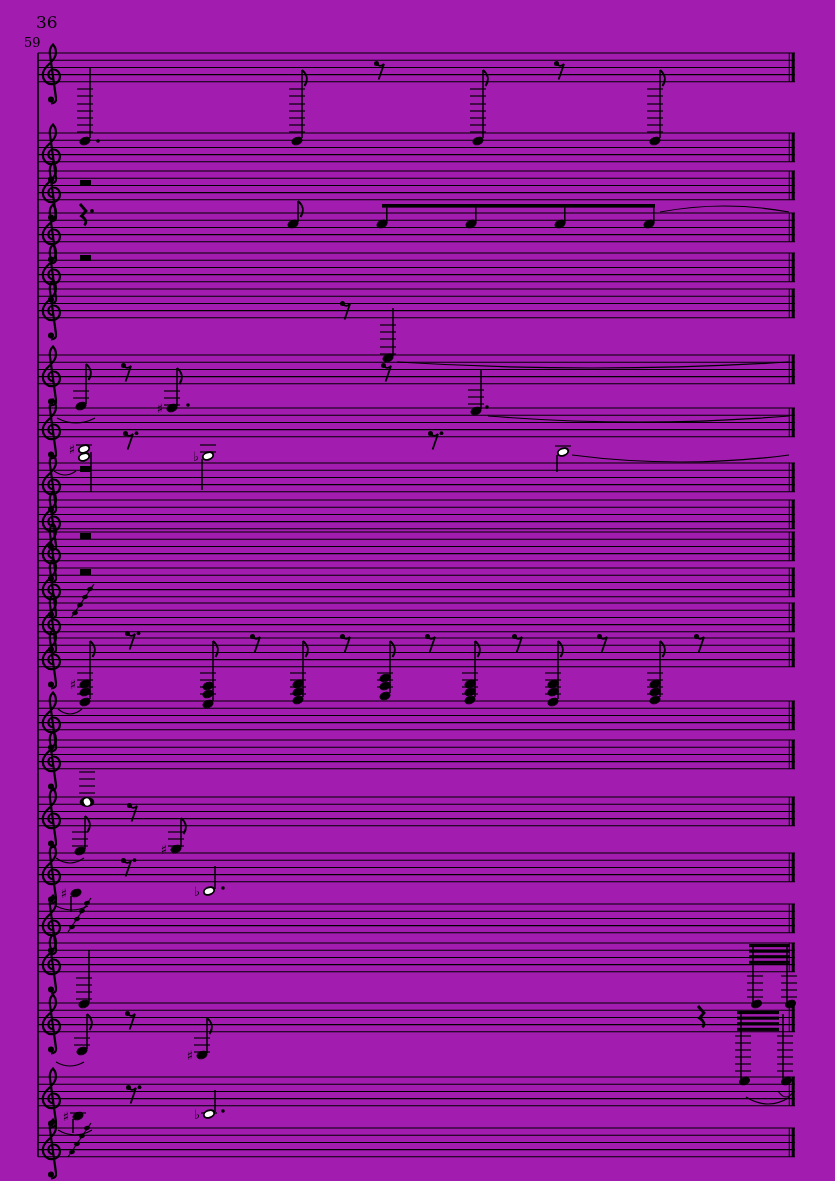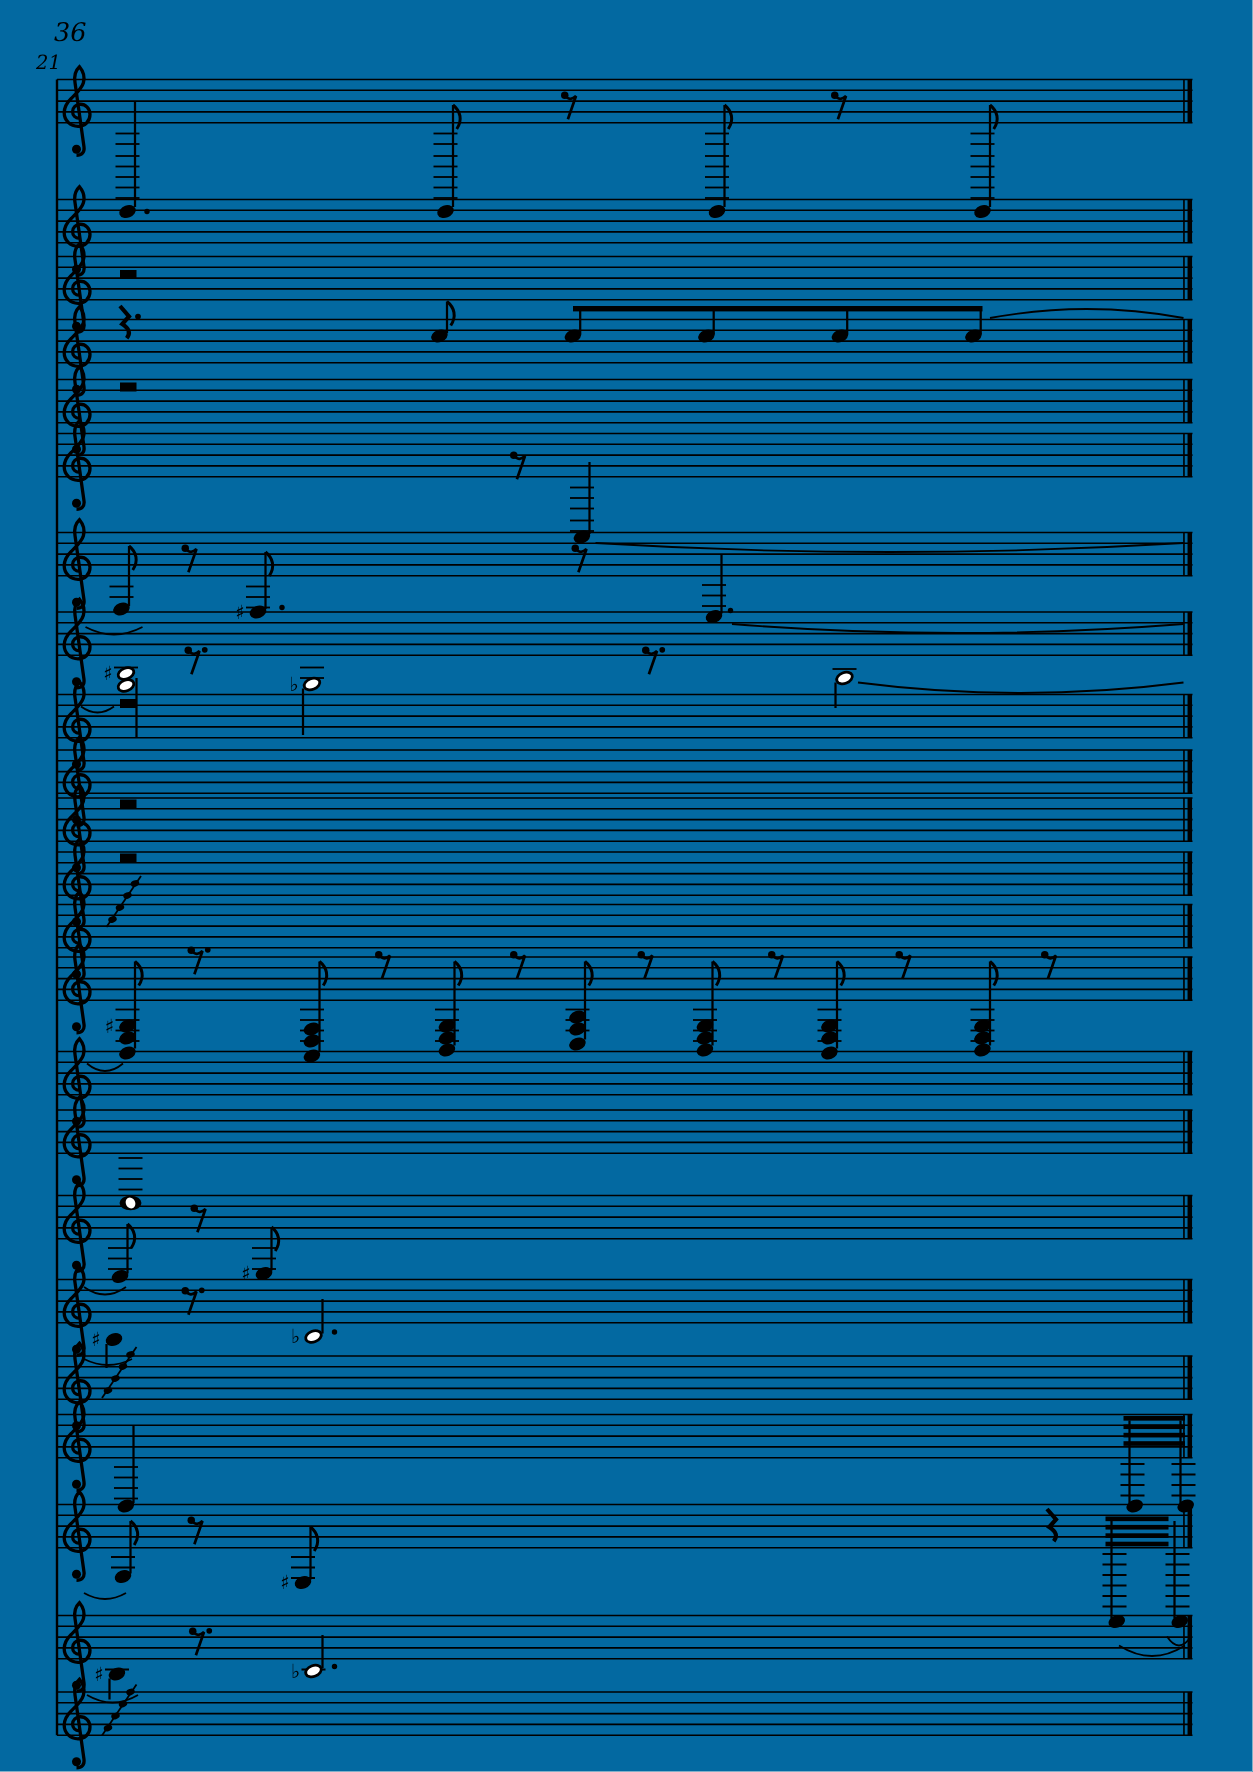--- a/index.html
+++ b/index.html
@@ -1,27 +1,27 @@
 <!DOCTYPE html>
 <html><head>
 <meta charset="utf-8">
 <style>
   html,body{margin:0;padding:0;background:#e8e8e8;}
-  .page{position:relative;width:835px;height:1181px;background:#0369a1;overflow:hidden;
-        font-family:"DejaVu Serif", serif;color:#000;font-style:italic;}
+  .page{position:relative;width:835px;height:1181px;background:#a21caf;overflow:hidden;
+        font-family:"DejaVu Serif", serif;color:#000;}
   .pagenum{position:absolute;left:36px;top:12px;font-size:17px;}
   .measnum{position:absolute;left:24px;top:35px;font-size:13px;}
   svg{position:absolute;left:0;top:0;}
 </style>
 </head>
 <body>
 
 <div class="page">
   <div class="pagenum">36</div>
-  <div class="measnum">21</div>
+  <div class="measnum">59</div>
   <svg id="score" width="835" height="1181" viewBox="0 0 835 1181">
       <g>
         <line x1="38" y1="53" x2="795" y2="53" stroke="#000000" stroke-width="1.05"></line>
         <line x1="38" y1="60.2" x2="795" y2="60.2" stroke="#000000" stroke-width="1.05"></line>
         <line x1="38" y1="67.4" x2="795" y2="67.4" stroke="#000000" stroke-width="1.05"></line>
         <line x1="38" y1="74.6" x2="795" y2="74.6" stroke="#000000" stroke-width="1.05"></line>
         <line x1="38" y1="81.8" x2="795" y2="81.8" stroke="#000000" stroke-width="1.05"></line>
         <line x1="789.3" y1="53" x2="789.3" y2="81.8" stroke="#000000" stroke-width="1.1"></line>
         <line x1="793.2" y1="53" x2="793.2" y2="81.8" stroke="#000000" stroke-width="3"></line>
       </g>

